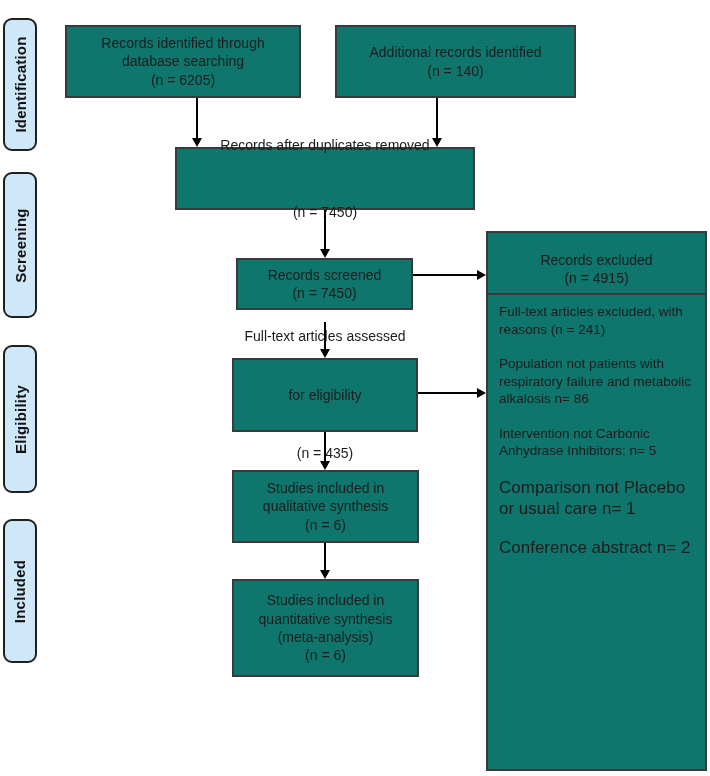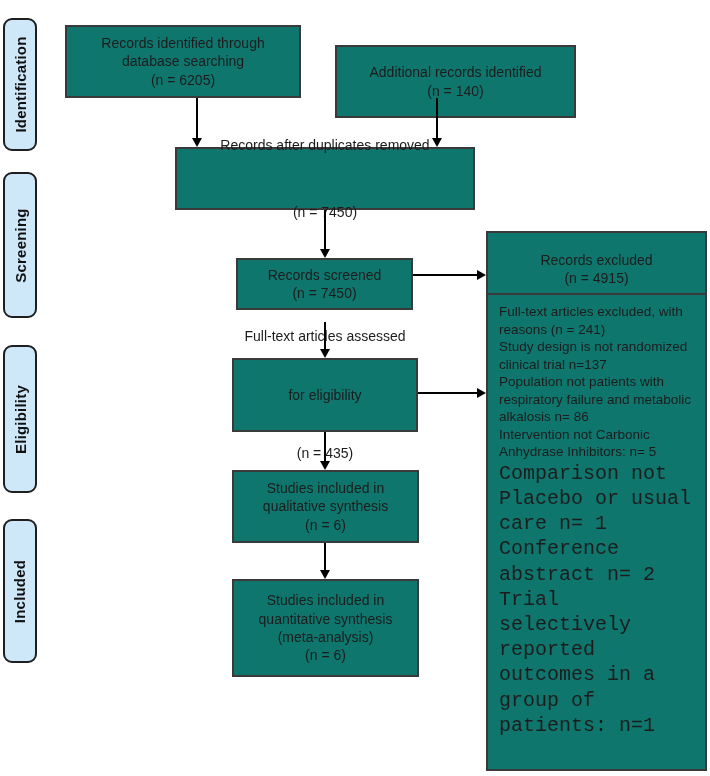--- a/index.html
+++ b/index.html
@@ -62,25 +62,25 @@
   .reasons p {
     margin: 0;
     width: 100%;
   }
   .reasons p.sans {
     font-family: "Liberation Sans", sans-serif;
     font-size: 13.5px;
     line-height: 1.3;
   }
   .reasons p.serif {
-    font-family: Liberation Mono, monospace;
-    font-size: 20px;
+    font-family: Liberation Sans, sans-serif;
+    font-size: 17px;
     line-height: 1.26;
   }
-  .reasons p.spaced { }
+  .reasons p.spaced { margin-top: 17px; }
   
   .arrow-v {
     position: absolute;
     width: 2px;
     background: #000000;
   }
   .arrow-v::after {
     content: "";
     position: absolute;
     left: -4px;
@@ -120,21 +120,21 @@
   </div>
   <div class="stage" style="top:519px;height:144px;">
     <span class="stage-label">Included</span>
   </div>
 
   <div class="fbox" style="left:65px;top:25px;width:236px;height:73px;">
     <span class="line">Records identified through</span>
     <span class="line">database searching</span>
     <span class="line">(n = 6205)</span>
   </div>
-  <div class="fbox" style="left:335px;top:25px;width:241px;height:73px;margin-top:20px;">
+  <div class="fbox" style="left:335px;top:25px;width:241px;height:73px;">
     <span class="line">Additional records identified</span>
     <span class="line">(n = 140)</span>
   </div>
 
   <div class="fbox" style="left:175px;top:147px;width:300px;height:63px;gap:48px;">
     <span class="line">Records after duplicates removed</span>
     <span class="line">(n = 7450)</span>
   </div>
 
   <div class="fbox" style="left:236px;top:258px;width:177px;height:52px;">
@@ -142,26 +142,24 @@
     <span class="line">(n = 7450)</span>
   </div>
 
   <div class="fbox" style="left:486px;top:231px;width:221px;height:76px;">
     <span class="line">Records excluded</span>
     <span class="line">(n = 4915)</span>
   </div>
 
   <div class="fbox reasons" style="left:486px;top:293px;width:221px;height:478px;">
     <p class="sans">Full-text articles excluded, with reasons (n = 241)</p>
-    <p class="sans">Study design is not randomized clinical trial n=137</p>
     <p class="sans spaced">Population not patients with respiratory failure and metabolic alkalosis n= 86</p>
     <p class="sans spaced">Intervention not Carbonic Anhydrase Inhibitors: n= 5</p>
     <p class="serif spaced">Comparison not Placebo or usual care n= 1</p>
     <p class="serif spaced">Conference abstract n= 2</p>
-    <p class="serif spaced">Trial selectively reported outcomes in a group of patients: n=1</p>
   </div>
 
   <div class="fbox" style="left:232px;top:358px;width:186px;height:74px;gap:40px;">
     <span class="line">Full-text articles assessed</span>
     <span class="line">for eligibility</span>
     <span class="line">(n = 435)</span>
   </div>
 
   <div class="fbox" style="left:232px;top:470px;width:187px;height:73px;">
     <span class="line">Studies included in</span>

